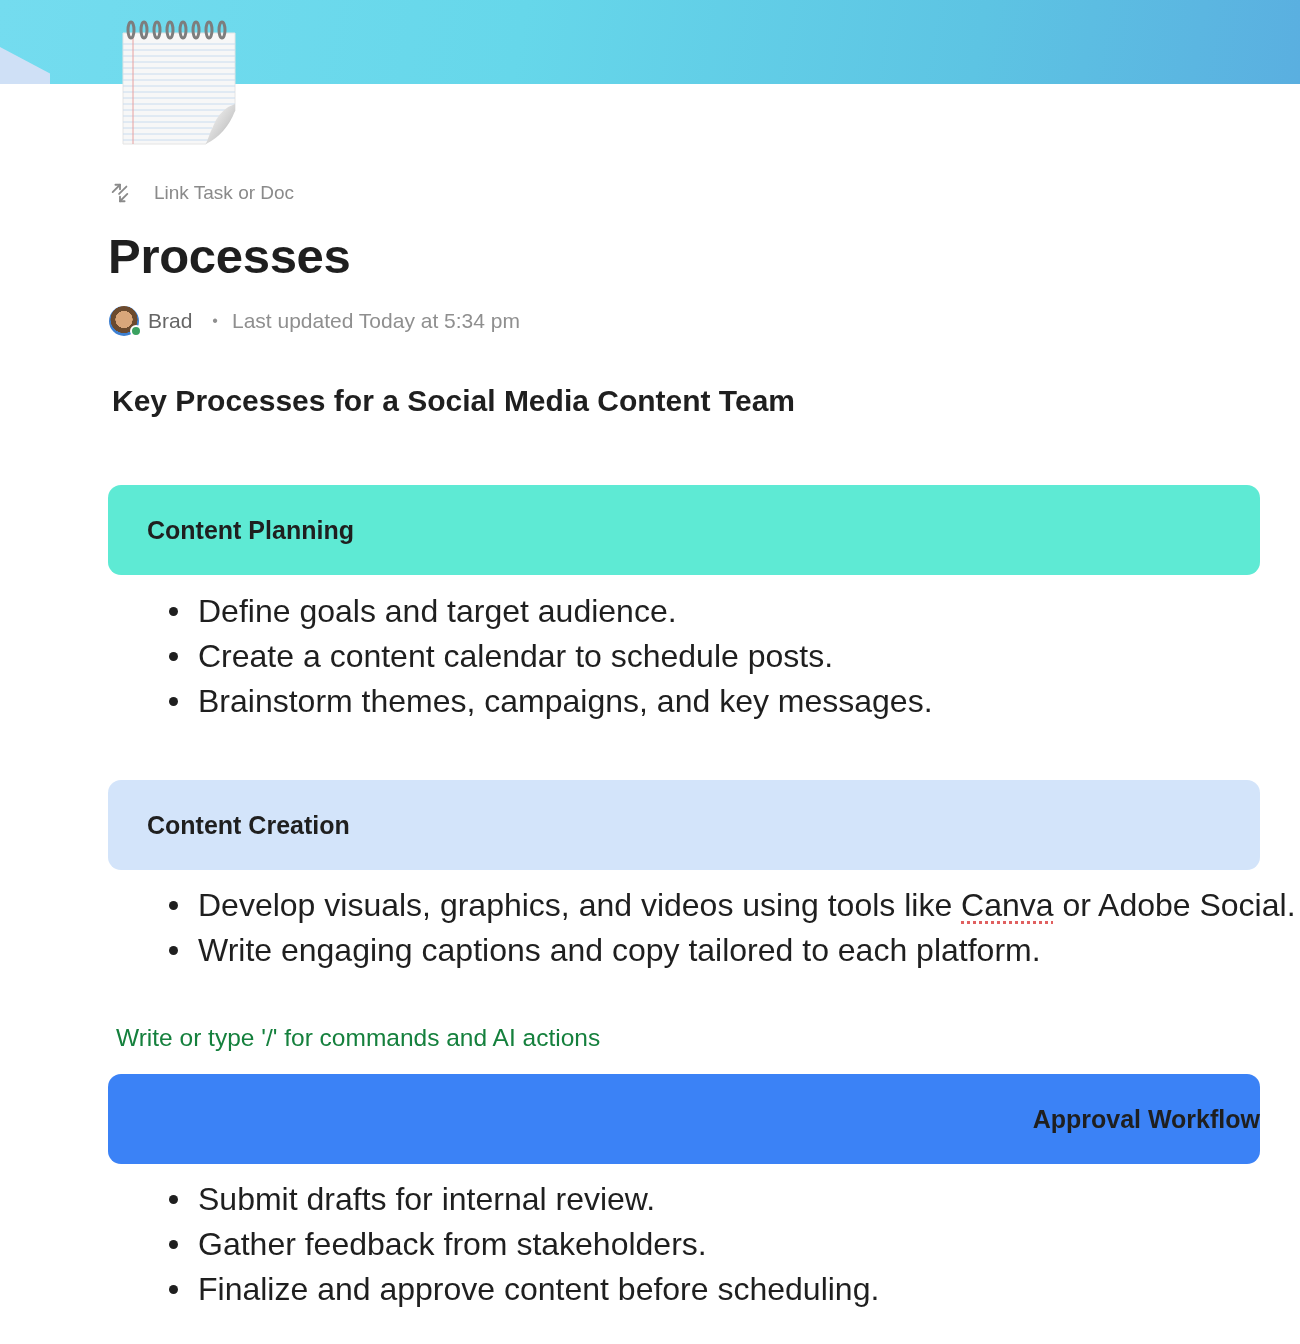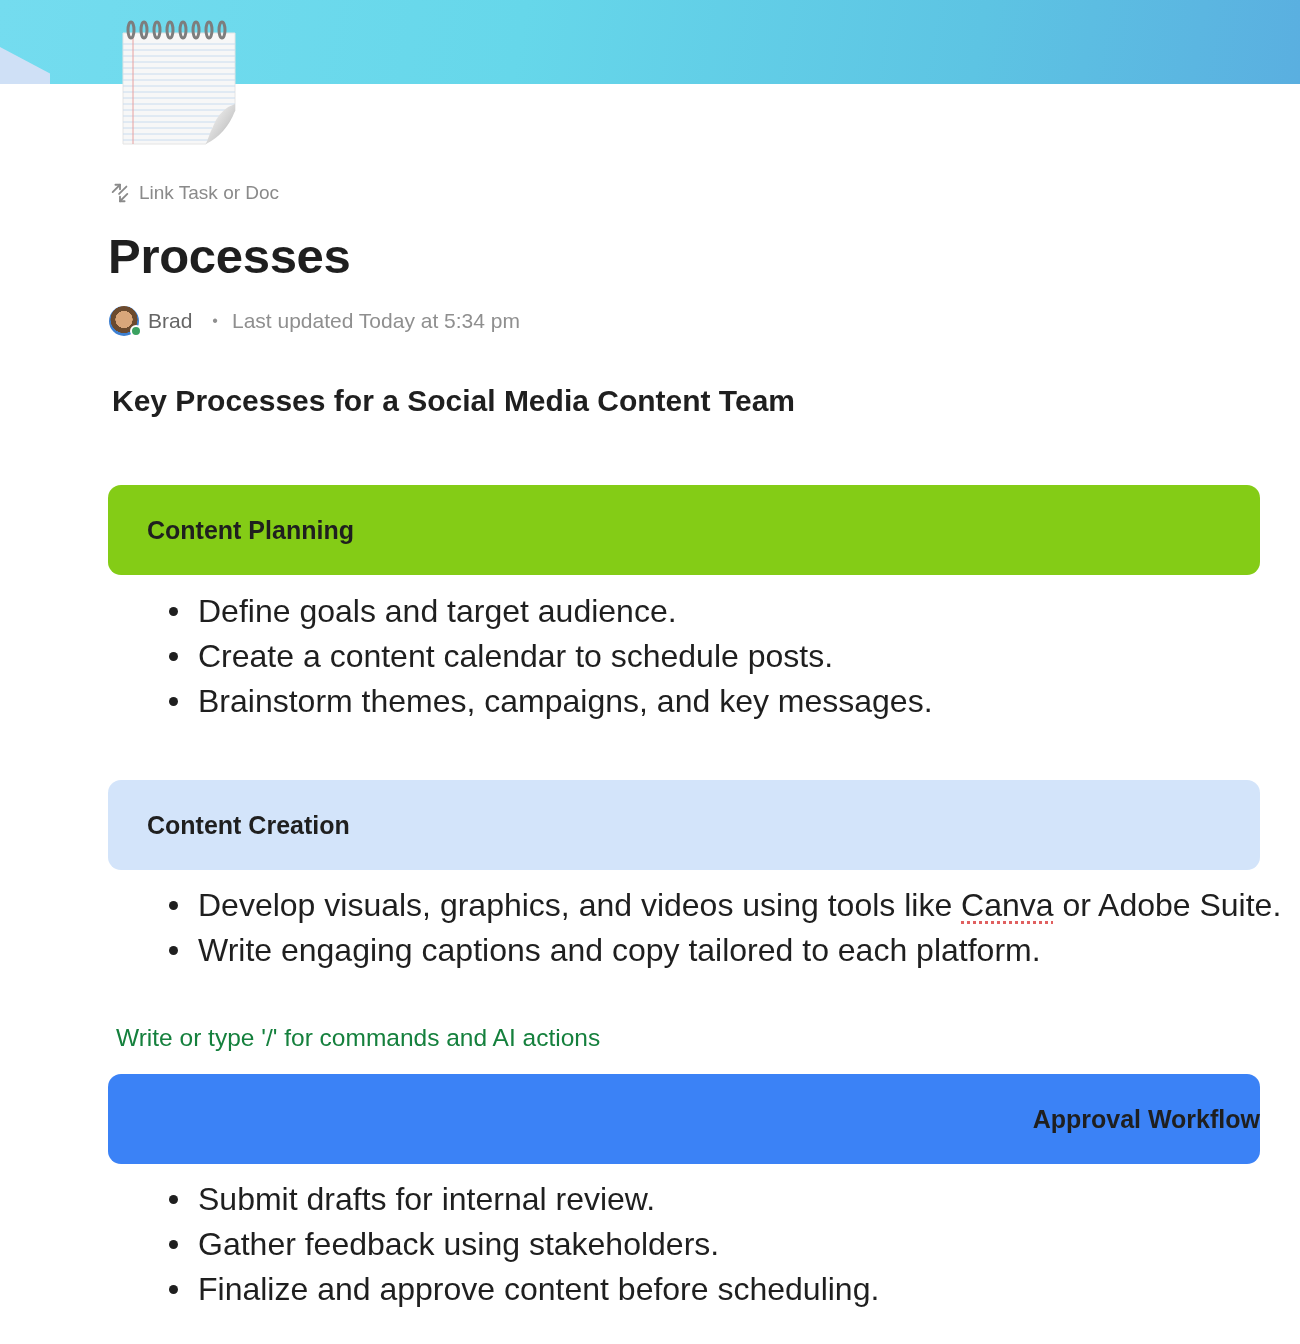--- a/index.html
+++ b/index.html
@@ -15,21 +15,21 @@
     position: absolute; left: -20px; top: 55px; width: 70px; height: 60px;
     background: #cfe0f6; transform: skewY(28deg);
   }
 
   .page-icon {
     position: absolute; left: 118px; top: 16px; width: 120px; height: 130px;
   }
 
   .link-row {
     position: absolute; left: 109px; top: 181px; height: 24px;
-    display: flex; align-items: center; gap: 8px;
+    display: flex; align-items: center; gap: 23px;
     color: #8a8a8a; font-size: 19px; cursor: pointer;
   }
   .link-row svg { width: 22px; height: 22px; }
 
   .title {
     position: absolute; left: 108px; top: 228px;
     font-size: 49px; font-weight: 700; color: #1f1f1f; letter-spacing: -0.3px;
   }
 
   .meta {
@@ -51,21 +51,21 @@
   .subtitle {
     position: absolute; left: 112px; top: 384px;
     font-size: 30px; font-weight: 700; color: #1f1f1f;
   }
 
   .section-head {
     position: absolute; left: 108px; width: 1152px; height: 90px;
     border-radius: 13px; display: flex; align-items: center; padding-left: 39px;
     font-size: 25px; font-weight: 700; color: #1f1f1f;
   }
-  .h-planning { top: 485px; background: #84cc16; }
+  .h-planning { top: 485px; background: #5eead4; }
   .h-creation { top: 780px; background: #d3e4fa; }
   .h-approval { top: 1074px; background: #3b82f6; justify-content: flex-end; }
 
   .bullets { position: absolute; left: 165px; list-style: none; }
   .bullets li {
     height: 45px; display: flex; align-items: center;
     font-size: 32px; color: #1f1f1f;
   }
   .bullets li .b {
     width: 9px; height: 9px; border-radius: 50%; background: #1f1f1f;
@@ -176,39 +176,39 @@
       <span>Brainstorm themes, campaigns, and key messages.</span>
     </li>
 </ul>
 
 <div class="section-head h-creation">
   <span>Content Creation</span>
 </div>
 <ul class="bullets b-creation">
   <li>
       <span class="b"></span>
-      <span><span>Develop visuals, graphics, and videos using tools like </span><span class="spell">Canva</span><span> or Adobe Suite.</span></span>
+      <span><span>Develop visuals, graphics, and videos using tools like </span><span class="spell">Canva</span><span> or Adobe Social.</span></span>
     </li>
   <li>
       <span class="b"></span>
       <span>Write engaging captions and copy tailored to each platform.</span>
     </li>
 </ul>
 
 <div class="placeholder">Write or type '/' for commands and AI actions</div>
 
 <div class="section-head h-approval">
   <span>Approval Workflow</span>
 </div>
 <ul class="bullets b-approval">
   <li>
       <span class="b"></span>
       <span>Submit drafts for internal review.</span>
     </li>
   <li>
       <span class="b"></span>
-      <span>Gather feedback using stakeholders.</span>
+      <span>Gather feedback from stakeholders.</span>
     </li>
   <li>
       <span class="b"></span>
       <span>Finalize and approve content before scheduling.</span>
     </li>
 </ul>
 
 </body></html>

